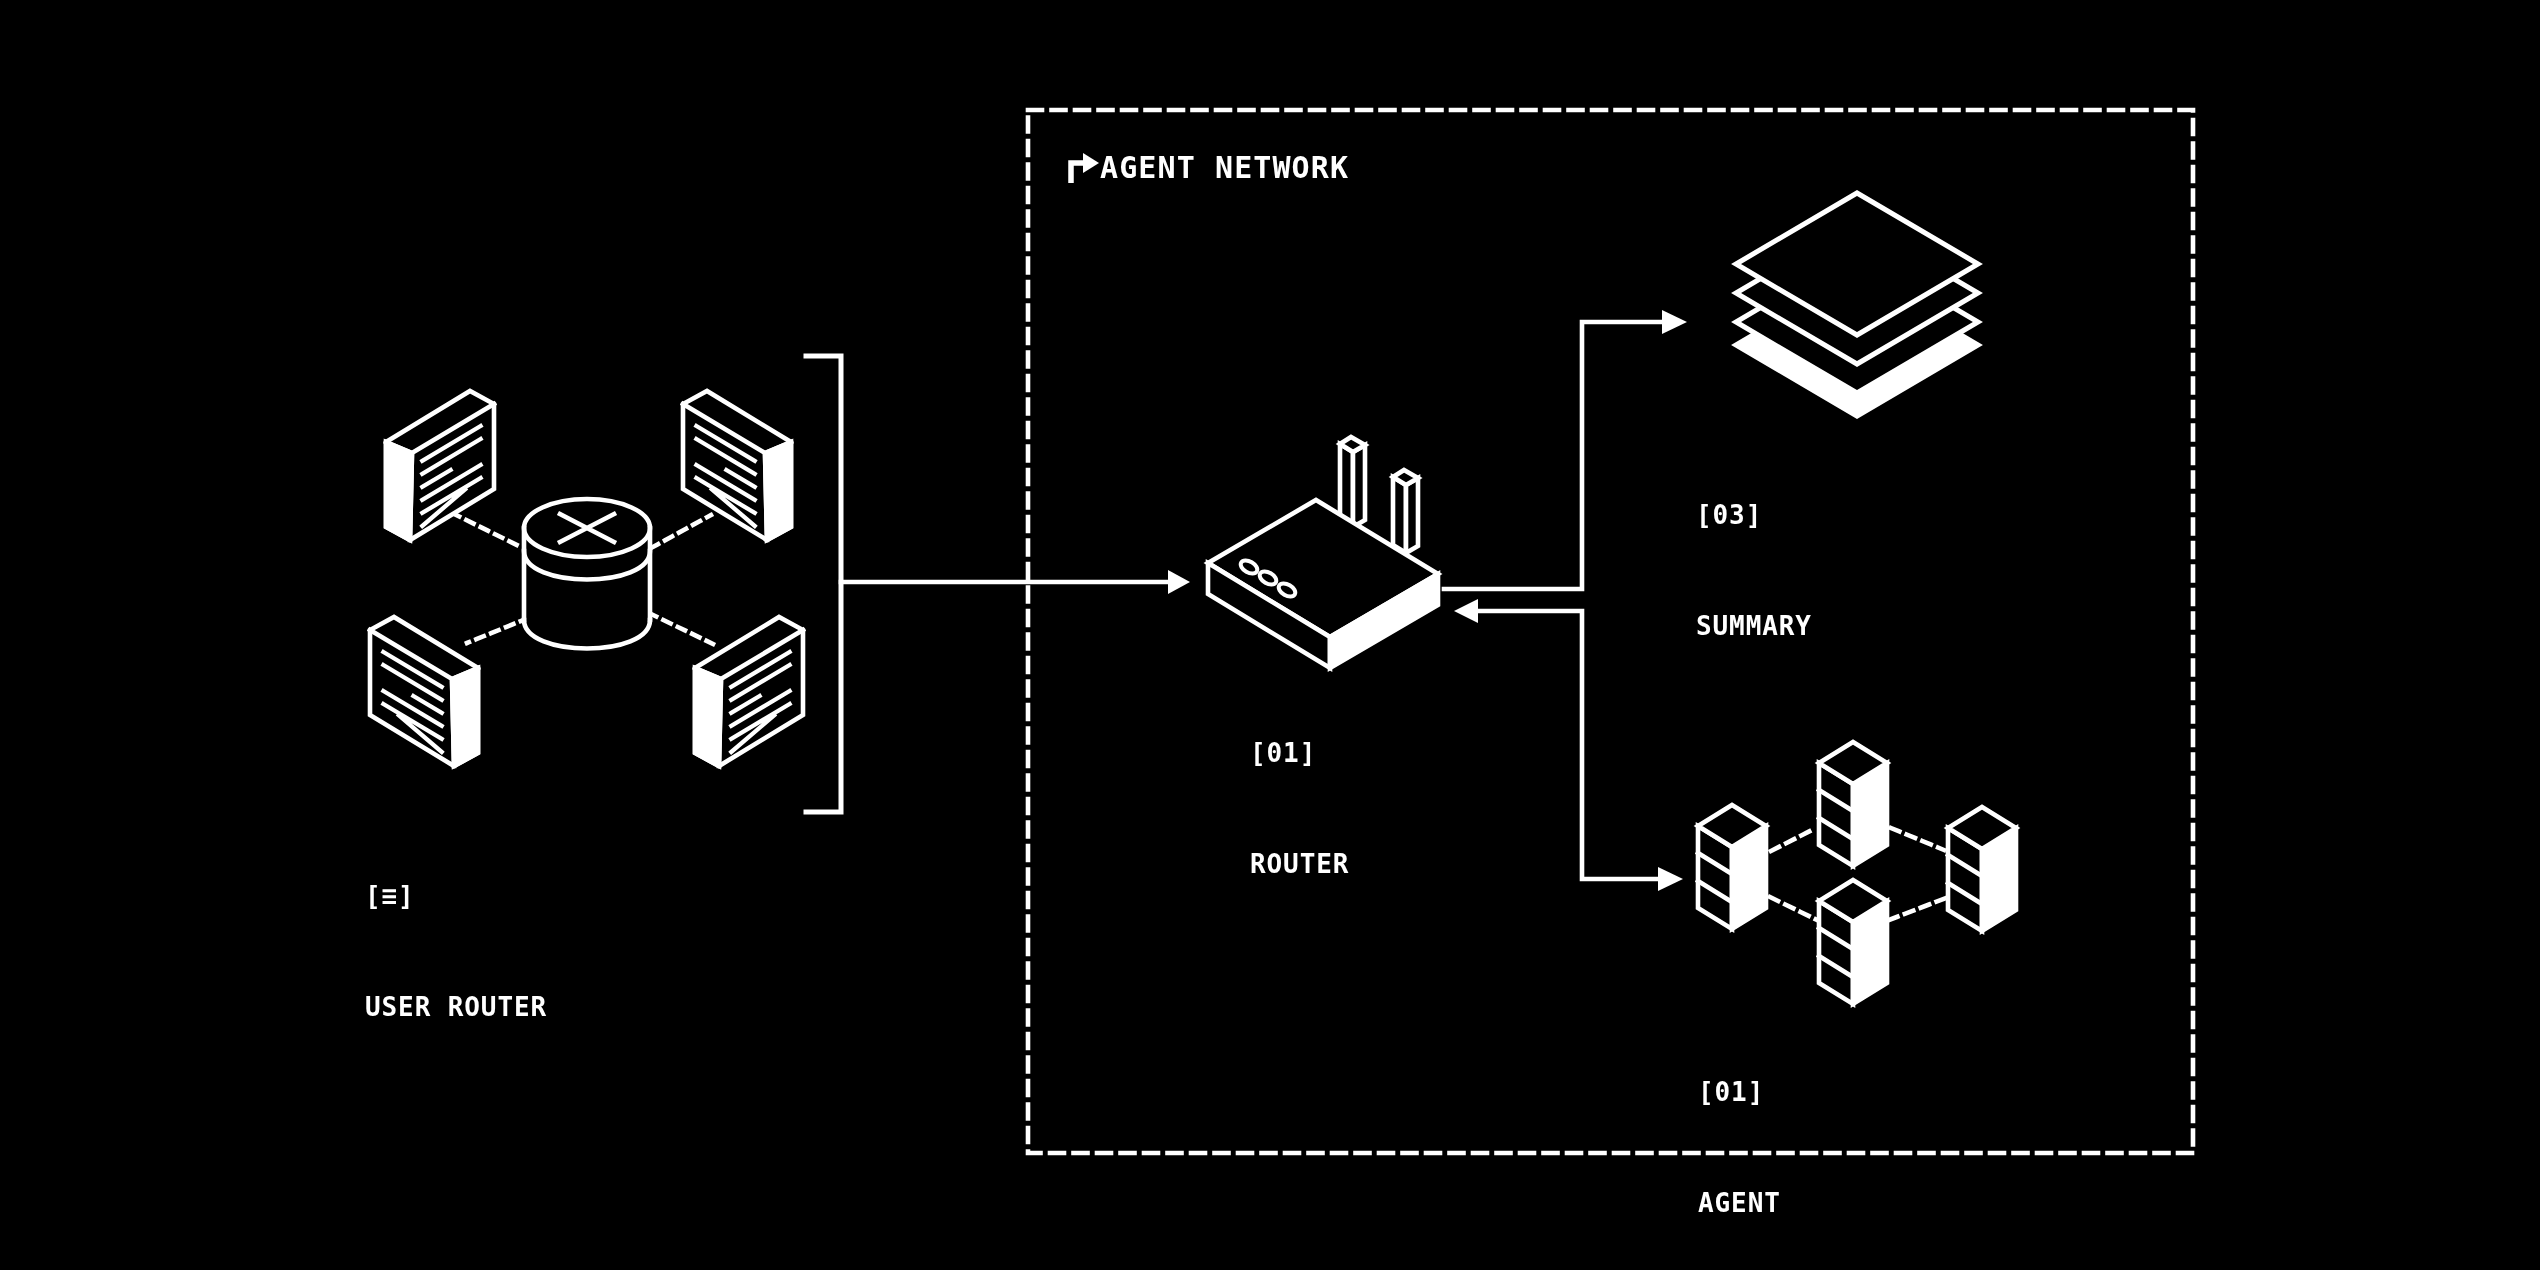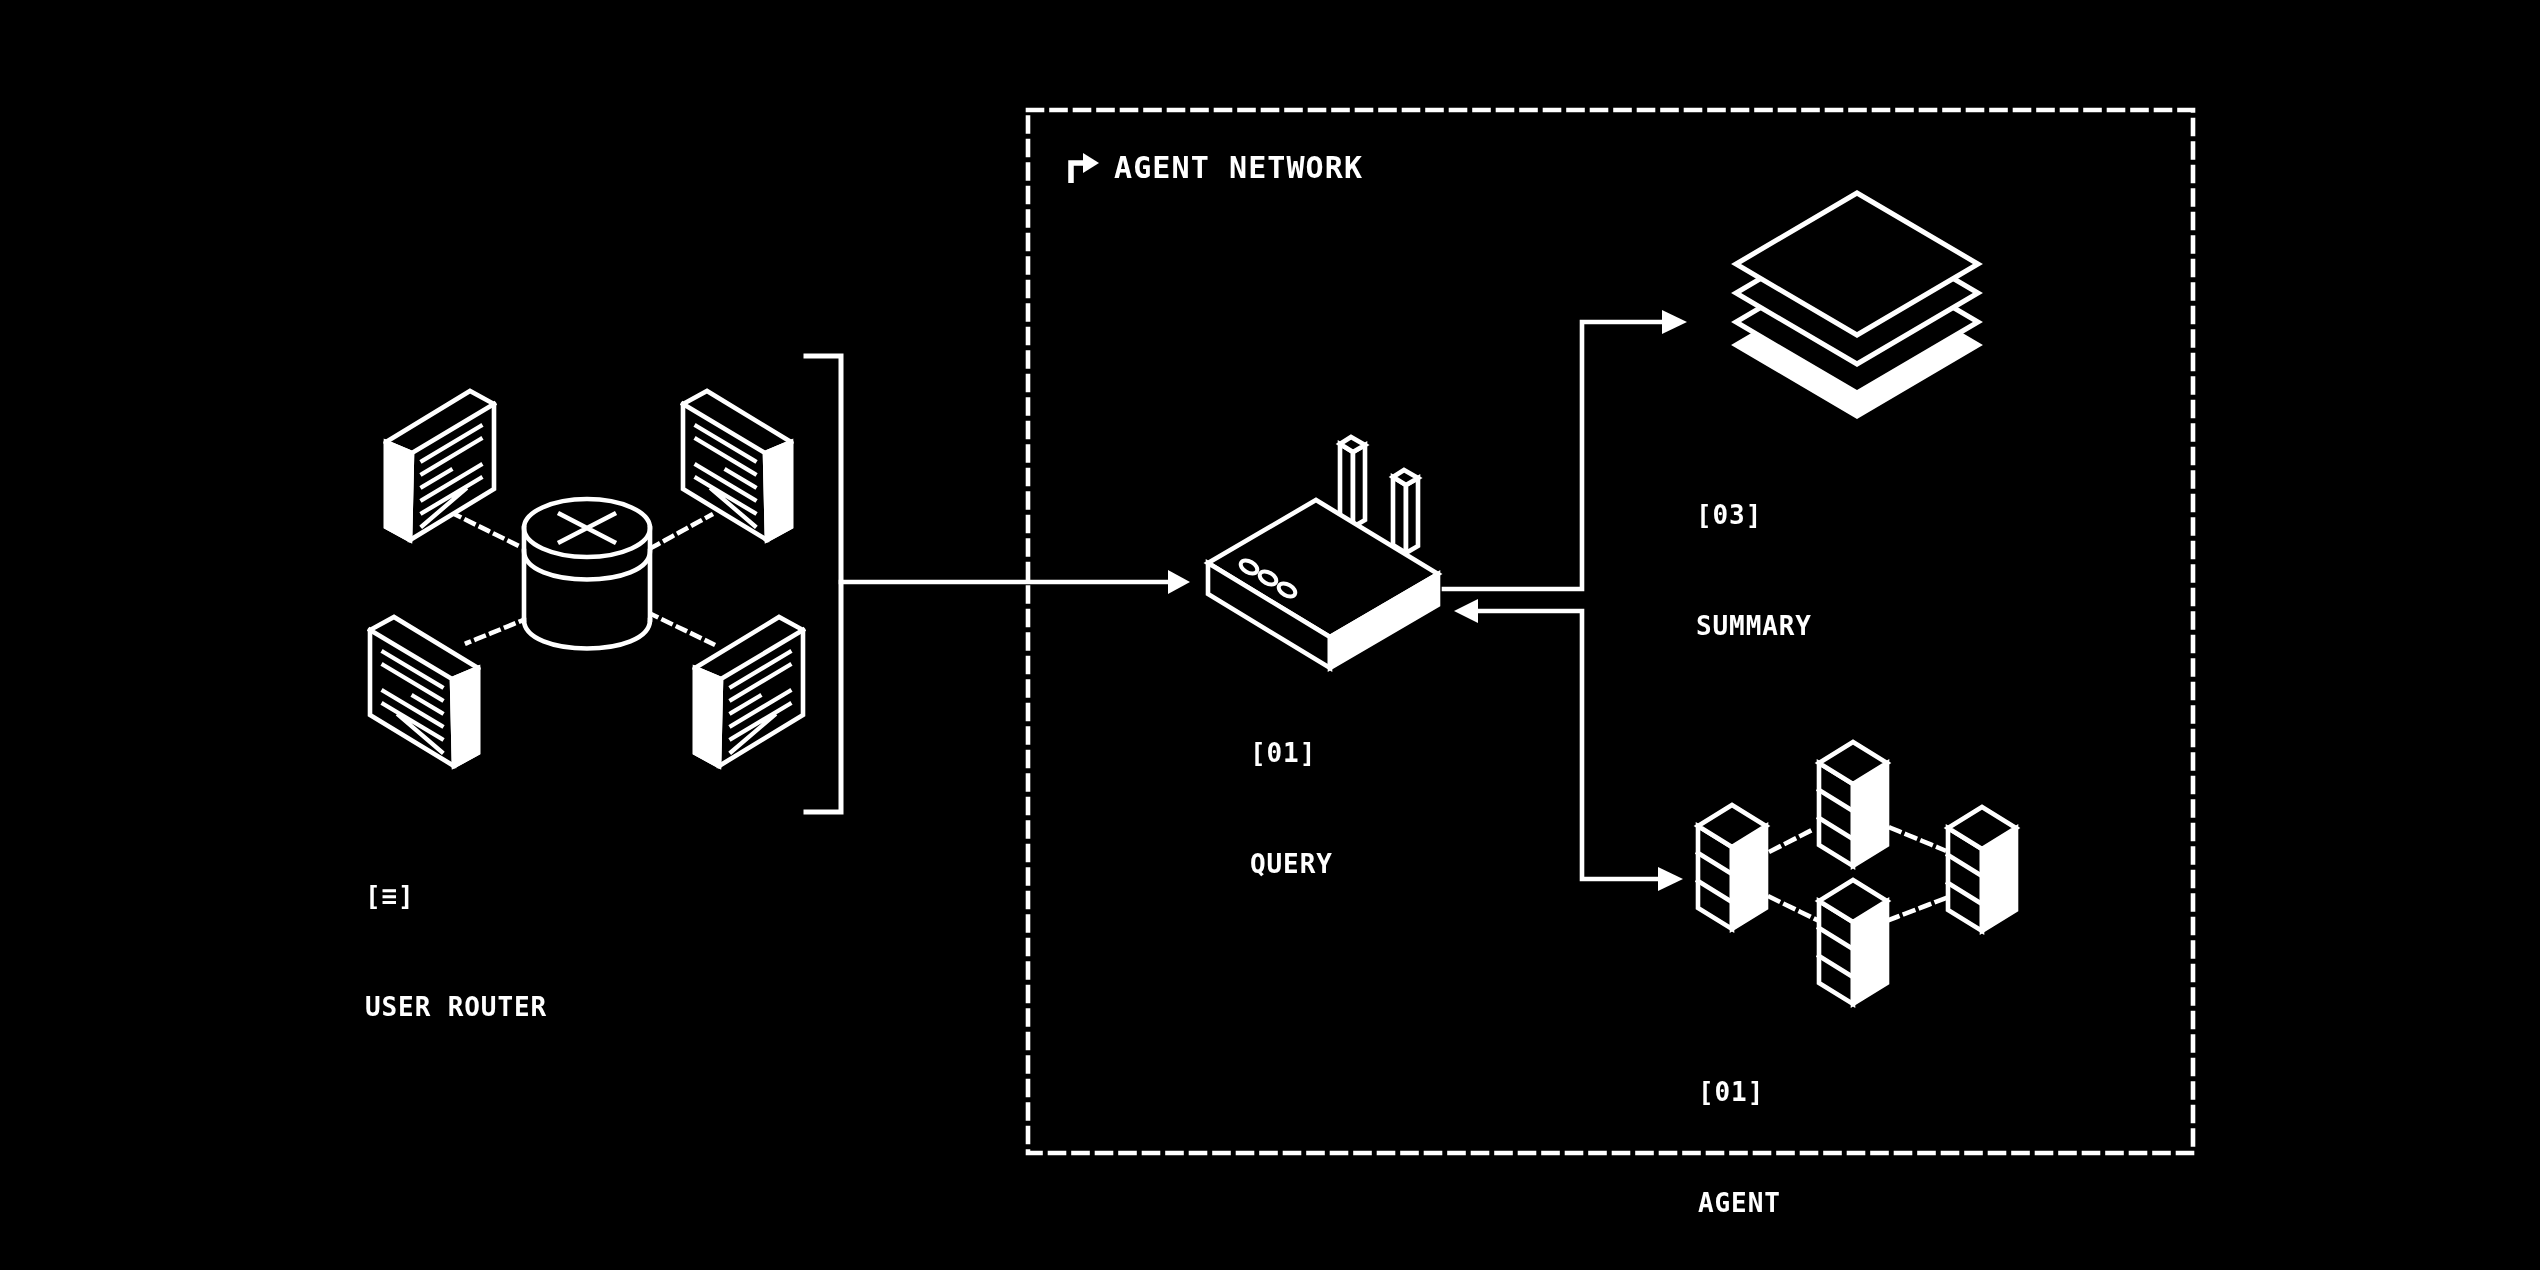--- a/index.html
+++ b/index.html
@@ -1,21 +1,21 @@
 <!DOCTYPE html>
 <html><head>
 <meta charset="utf-8">
 <style>
   html,body{margin:0;padding:0;background:#000;}
   .stage{position:relative;width:2540px;height:1270px;background:#000;overflow:hidden;
          font-family:"DejaVu Sans Mono","Liberation Mono",monospace;}
   .art{position:absolute;left:0;top:0;}
   .node-label{position:absolute;color:#fff;font-weight:700;font-size:26px;
               line-height:37px;letter-spacing:0.9px;white-space:pre;}
-  .frame-title{position:absolute;display:flex;align-items:center;gap:14px;color:#fff;}
+  .frame-title{position:absolute;display:flex;align-items:center;color:#fff;}
   .frame-title .txt{font-weight:700;font-size:30px;letter-spacing:1.1px;white-space:pre;}
 </style>
 </head>
 <body>
 
 <div class="stage">
 
   <svg class="art" width="2540" height="1270" viewBox="0 0 2540 1270">
     <defs>
       <g id="doc">
@@ -117,21 +117,21 @@
     <span class="txt">AGENT NETWORK</span>
   </div>
 
   <div class="node-label" style="left:365px;top:804px;">
     <div>[≡]</div>
     <div>USER ROUTER</div>
   </div>
 
   <div class="node-label" style="left:1250px;top:661px;">
     <div>[01]</div>
-    <div>QUERY</div>
+    <div>ROUTER</div>
   </div>
 
   <div class="node-label" style="left:1696px;top:423px;">
     <div>[03]</div>
     <div>SUMMARY</div>
   </div>
 
   <div class="node-label" style="left:1698px;top:1000px;">
     <div>[01]</div>
     <div>AGENT</div>

